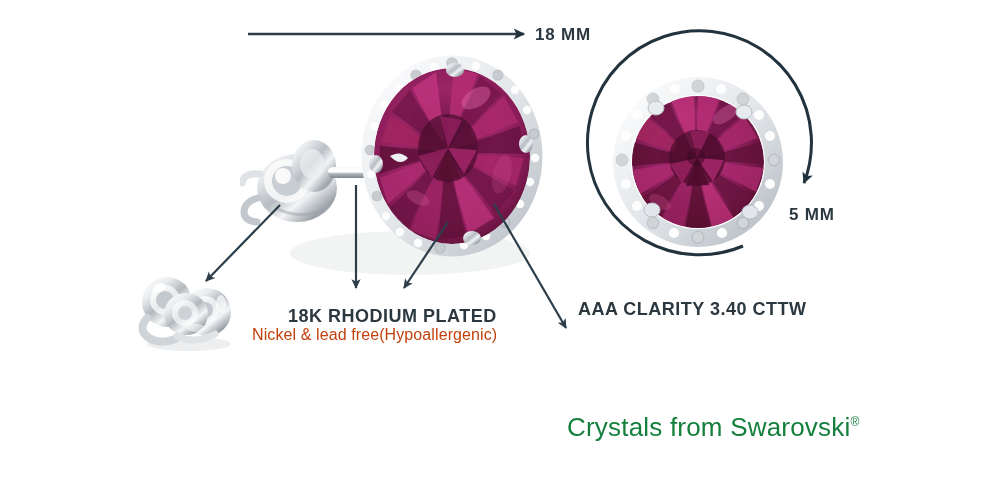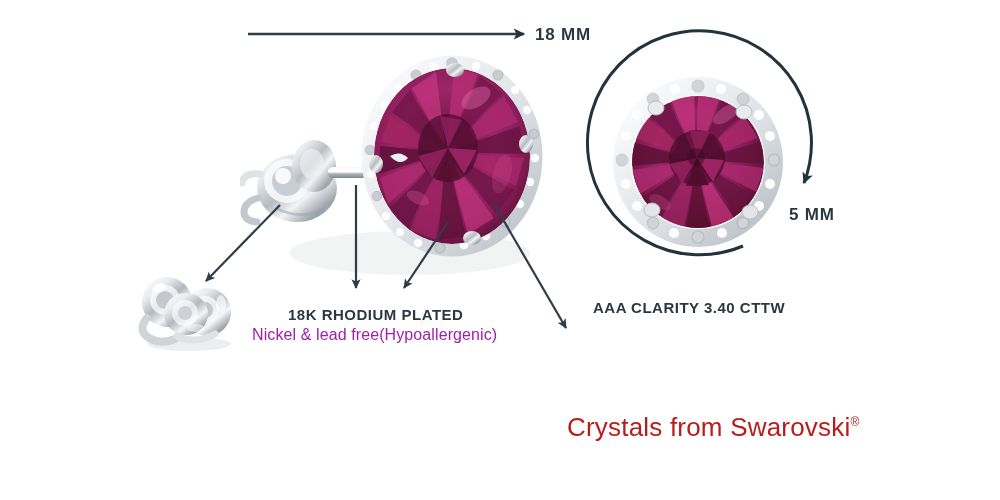--- a/index.html
+++ b/index.html
@@ -25,34 +25,34 @@
     white-space: nowrap;
     letter-spacing: .2px;
   }
 
   .dim-text {
     font-size: 17px;
     font-weight: 700;
     letter-spacing: .8px;
   }
   .feat-title {
-    font-size: 15px;
+    font-size: 18px;
     font-weight: 700;
     letter-spacing: .5px;
   }
   .feat-sub {
     font-size: 16px;
     font-weight: 400;
-    color: #a21caf;
+    color: #c2410c;
     letter-spacing: .1px;
   }
   .brand {
     font-size: 26px;
     font-weight: 400;
-    color: #b91c1c;
+    color: #15803d;
     letter-spacing: .2px;
   }
   .brand sup {
     font-size: 12px;
     vertical-align: super;
     line-height: 0;
   }
 
   
   #overlay {
@@ -392,17 +392,17 @@
 
   <div class="lbl dim-text" style="left:535px; top:25px;">18 MM</div>
 
   <div class="lbl dim-text" style="left:789px; top:205px;">5 MM</div>
 
 
   <div class="lbl feat-title" style="left:288px; top:306px;">18K RHODIUM PLATED</div>
 
   <div class="lbl feat-sub" style="left:252px; top:326px;">Nickel &amp; lead free(Hypoallergenic)</div>
 
-  <div class="lbl feat-title" style="left:578px; top:299px;margin-left:15px;">AAA CLARITY 3.40 CTTW</div>
+  <div class="lbl feat-title" style="left:578px; top:299px;">AAA CLARITY 3.40 CTTW</div>
 
   <div class="lbl brand" style="left:567px; top:412px;"><span>Crystals from Swarovski</span><sup>®</sup></div>
 
 </div>
 
 </body></html>

